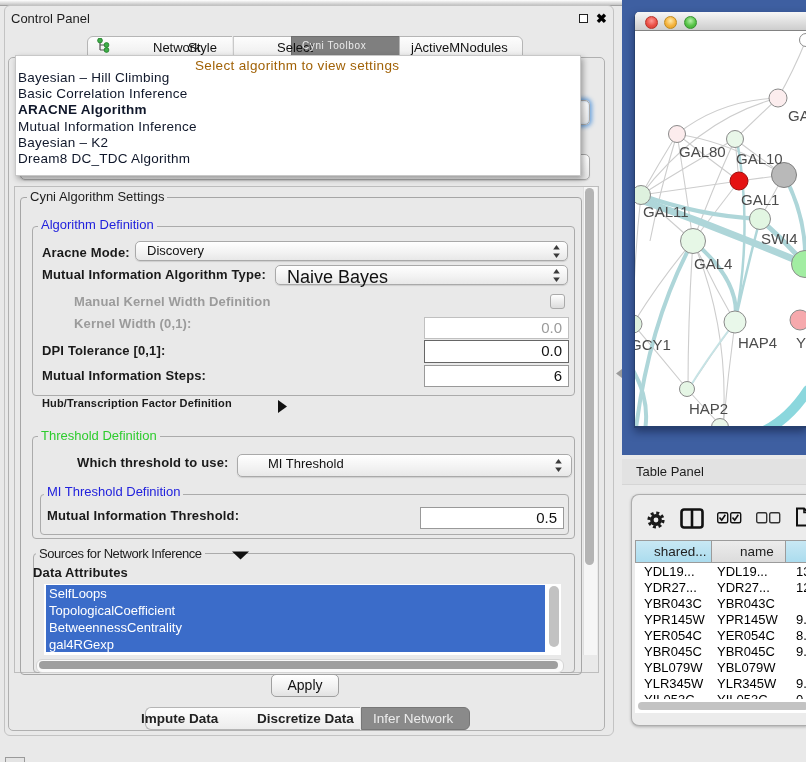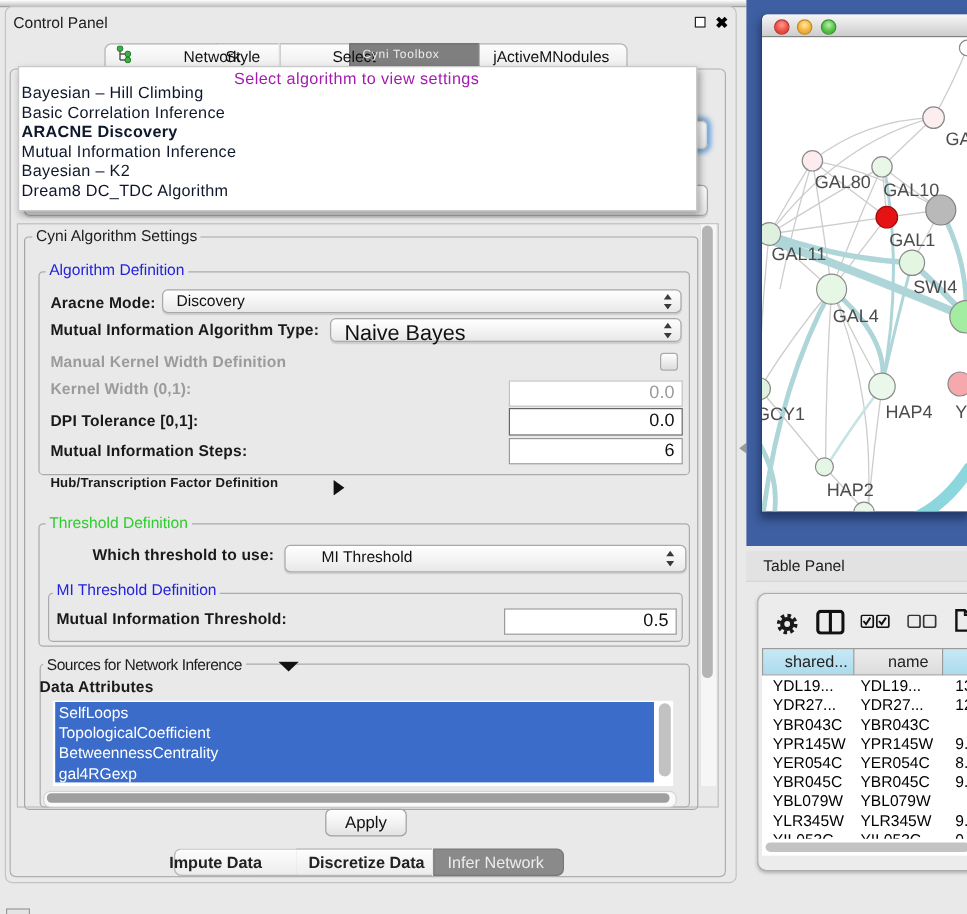--- a/index.html
+++ b/index.html
@@ -1,19 +1,19 @@
 <!DOCTYPE html>
 <html><head>
 <meta charset="utf-8">
 <style>
   html,body{margin:0;padding:0;}
   body{width:806px;height:762px;background:#e9e9e9;font-family:"Liberation Sans",sans-serif;position:relative;overflow:hidden;}
   .abs{position:absolute;}
   .lbl{font-size:13px;font-weight:bold;color:#1a1a1a;white-space:nowrap;letter-spacing:0.15px;}
-  .dis{color:#9b9b9b;}
+  .dis{color:#9b9b9b;margin-left:32px;}
   .combo{background:linear-gradient(#ffffff,#f2f2f2 60%,#e8e8e8);border:1px solid #a9a9a9;border-radius:5px;box-shadow:0 1px 1px rgba(0,0,0,0.12);}
   .field{background:#fff;border:1px solid #999;font-size:15px;color:#111;text-align:right;padding:0 6px 0 0;line-height:20px;}
   .gbox{border:1px solid #ababab;border-radius:4px;}
   .gtitle{position:absolute;background:#e9e9e9;padding:0 3px;font-size:13px;white-space:nowrap;text-align:center;}
 </style>
 </head>
 <body>
 
 <div class="abs" style="left:0;top:0;width:622px;height:5px;background:linear-gradient(#ffffff,#c4c4c4);border-bottom:1px solid #a2a2a2;"></div>
 
@@ -127,22 +127,22 @@
 <div class="abs" style="left:361px;top:707px;height:21px;width:107px;background:#8a8a8a;border:1px solid #777;border-radius:0 6px 6px 0;"></div>
 <div class="abs" style="left:141px;top:711px;font-size:13.5px;font-weight:bold;color:#222;">Impute Data</div>
 <div class="abs" style="left:257px;top:711px;font-size:13.5px;font-weight:bold;color:#222;">Discretize Data</div>
 <div class="abs" style="left:373px;top:711px;font-size:13.5px;color:#ececec;">Infer Network</div>
 
 <svg class="abs" style="left:616px;top:369px;" width="7" height="9" viewBox="0 0 7 9">
     <path d="M6 0 L6 9 L0 4.5 Z" fill="#9a9a9a"></path>
   </svg>
 
 <div class="abs" style="left:15px;top:55px;width:564px;height:119px;background:#fff;border:1px solid #c8c8c8;box-shadow:2px 3px 6px rgba(0,0,0,0.35);"></div>
-<div class="abs" style="left:195px;top:58px;font-size:13.5px;letter-spacing:0.35px;color:#a21caf;">Select algorithm to view settings</div>
-<div class="abs" style="left:18px;top:70px;font-size:13.5px;letter-spacing:0.25px;color:#0f172a;line-height:16.2px;">Bayesian – Hill Climbing<br>Basic Correlation Inference<br><b>ARACNE Discovery</b><br>Mutual Information Inference<br>Bayesian – K2<br>Dream8 DC_TDC Algorithm</div>
+<div class="abs" style="left:195px;top:58px;font-size:13.5px;letter-spacing:0.35px;color:#a16207;">Select algorithm to view settings</div>
+<div class="abs" style="left:18px;top:70px;font-size:13.5px;letter-spacing:0.25px;color:#0f172a;line-height:16.2px;">Bayesian – Hill Climbing<br>Basic Correlation Inference<br><b>ARACNE Algorithm</b><br>Mutual Information Inference<br>Bayesian – K2<br>Dream8 DC_TDC Algorithm</div>
 
 <div class="abs" style="left:622px;top:0;width:184px;height:455px;background:#3e5fa1;"></div>
 
 <div class="abs" style="left:634px;top:12px;width:172px;height:414px;background:#fff;border-left:1px solid #27406f;border-bottom:2px solid #27406f;border-radius:5px 0 0 0;overflow:hidden;box-shadow:0 4px 8px rgba(10,20,50,0.5);">
   <div style="position:absolute;left:0;top:0;width:100%;height:18px;background:linear-gradient(#f6f6f6,#cdcdcd);border-bottom:1px solid #828282;"></div>
   <div style="position:absolute;left:10px;top:4px;width:11px;height:11px;border-radius:50%;background:radial-gradient(circle at 50% 35%, #ff9a94 0%, #ea5046 55%, #d33a30 100%);border:0.5px solid #b73329;"></div>
   <div style="position:absolute;left:29px;top:4px;width:11px;height:11px;border-radius:50%;background:radial-gradient(circle at 50% 35%, #ffe9a8 0%, #f5b33d 55%, #e09c22 100%);border:0.5px solid #c08a1e;"></div>
   <div style="position:absolute;left:49px;top:4px;width:11px;height:11px;border-radius:50%;background:radial-gradient(circle at 50% 35%, #b7f0a9 0%, #57c348 55%, #3da532 100%);border:0.5px solid #379330;"></div>
   <svg style="position:absolute;left:0;top:19px;" width="172" height="396" viewBox="635 31 172 396">
     <g stroke="#cdcdcd" stroke-width="1.1" fill="none">

